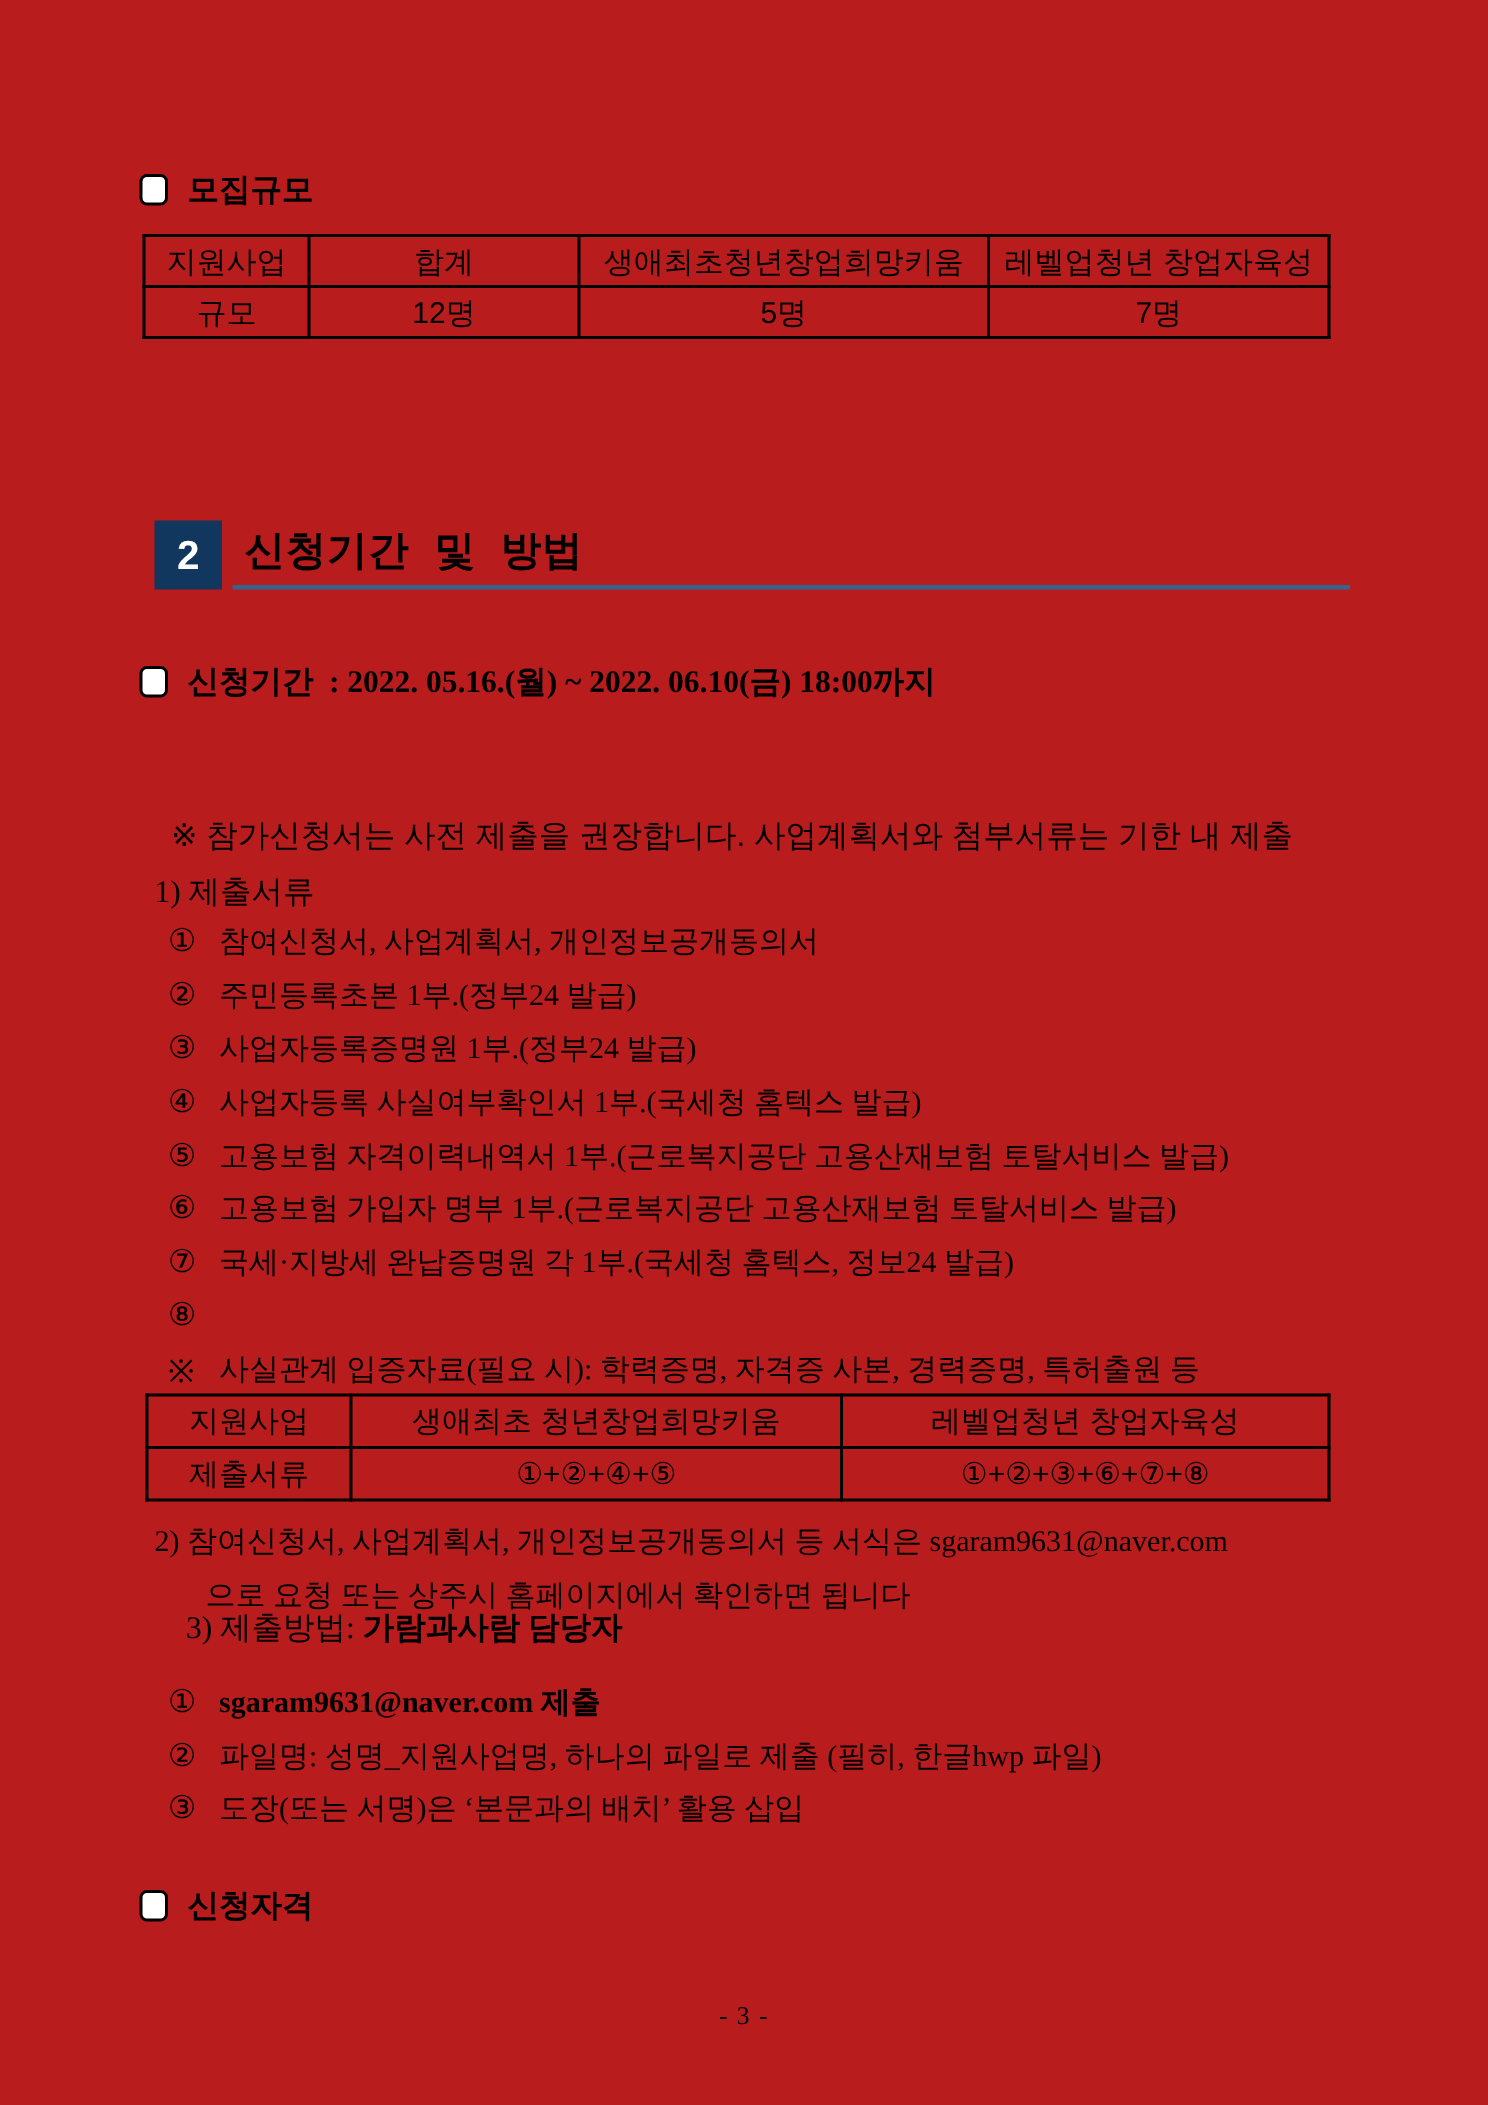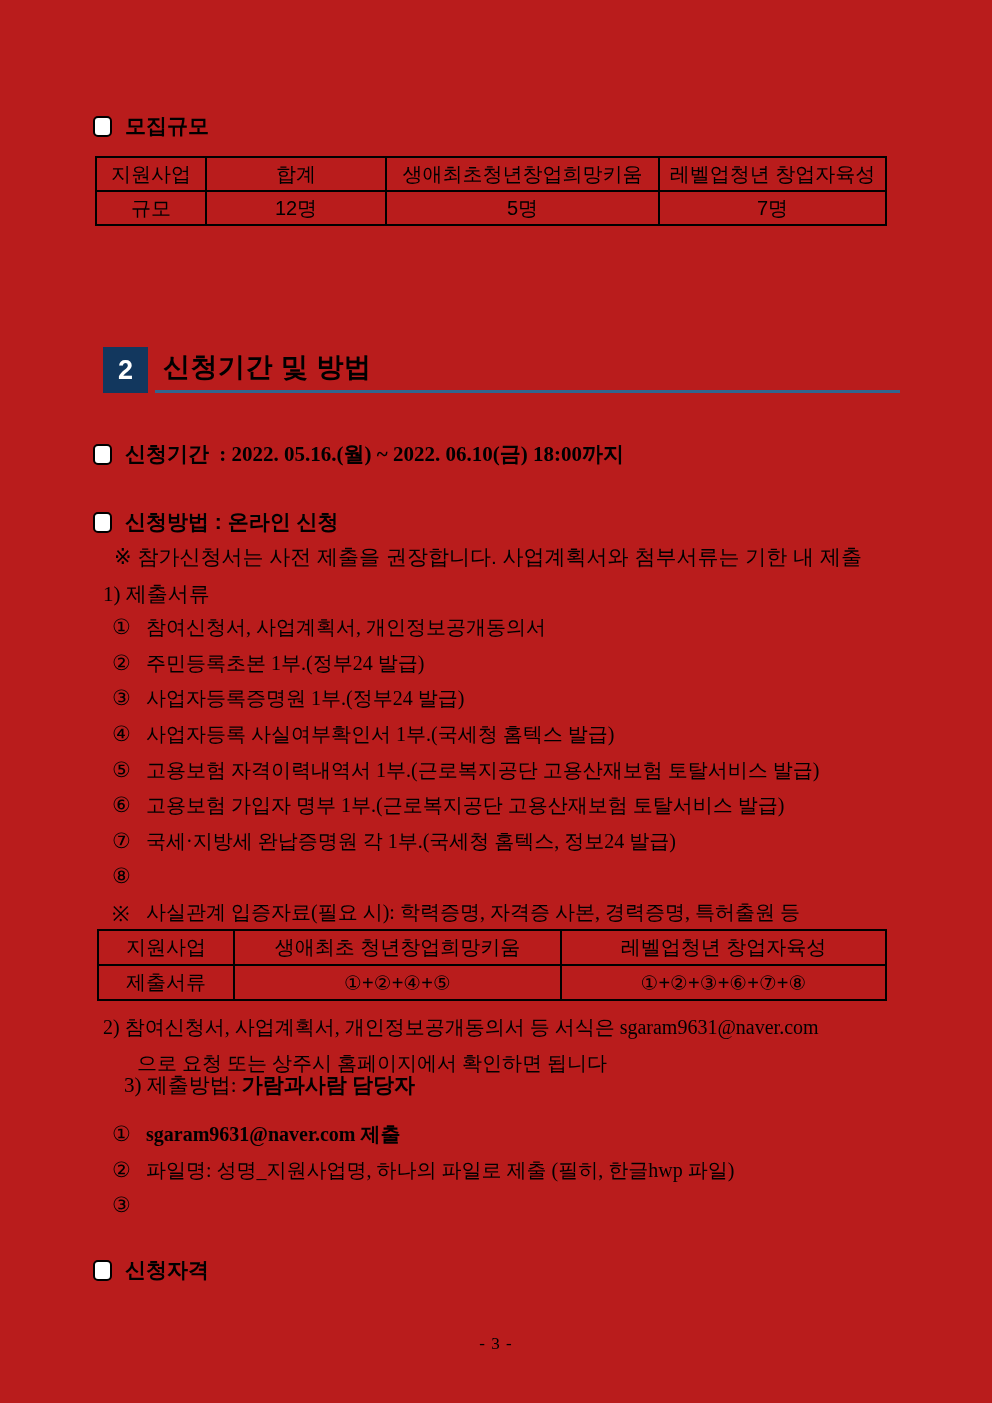--- a/index.html
+++ b/index.html
@@ -37,21 +37,21 @@
   .t2 { left:97px; top:929px; width:788px; }
   .t2 tr { height:35px; }
   
   .sec-num-box {
     position:absolute; left:103px; top:347px; width:45px; height:46px;
     background:#12375E; color:#fff; display:flex; align-items:center; justify-content:center;
     font-family:"Liberation Sans","DejaVu Sans",sans-serif; font-weight:700; font-size:27px;
   }
   .sec-title {
     position:absolute; left:163px; top:349px;
-    font-family:Liberation Sans, sans-serif;
+    font-family:Liberation Mono, monospace;
     font-weight:700; font-size:27px; letter-spacing:0.5px;
   }
   .sec-underline {
     position:absolute; left:155px; top:390px; width:745px; height:3px;
     background:#33658F;
   }
   
   .sline {
     position:absolute;
     font-size:20px; white-space:pre-wrap;
@@ -111,24 +111,20 @@
     <span>2</span>
   </div>
   <div class="sec-title">신청기간 및 방법</div>
   <div class="sec-underline" style="background: rgb(51, 101, 143);"></div>
 
   <div class="hline" style="left:93px; top:440px;">
     <span class="chk"></span>
     <span>신청기간</span><span class="serifpart" style="margin-left:-8px;"> : 2022. 05.16.(월) ~ 2022. 06.10(금) 18:00까지</span>
   </div>
 
-  <div class="hline" style="left:93px; top:508px;">
-    <span class="chk"></span>
-    <span>신청방법 : 온라인 신청</span>
-  </div>
 
   <div class="boldnotice">※ 참가신청서는 사전 제출을 권장합니다. 사업계획서와 첨부서류는 기한 내 제출</div>
 
   <div class="sline" style="left:103px; top:580px; font-size:21px;">1) 제출서류</div>
 
   <div class="doclist">
     <div class="docitem">
       <span class="mk">①</span>
       <span>참여신청서, 사업계획서, 개인정보공개동의서</span>
     </div>
@@ -196,20 +192,21 @@
     <div class="docitem">
       <span class="mk">①</span>
       <b>sgaram9631@naver.com 제출</b>
     </div>
     <div class="docitem">
       <span class="mk">②</span>
       <span>파일명: 성명_지원사업명, 하나의 파일로 제출 (필히, 한글hwp 파일)</span>
     </div>
     <div class="docitem">
       <span class="mk">③</span>
+      <span>도장(또는 서명)은 ‘본문과의 배치’ 활용 삽입</span>
     </div>
   </div>
 
   <div class="hline" style="left:93px; top:1256px;">
     <span class="chk"></span>
     <span>신청자격</span>
   </div>
 
   <div class="pagenum">- 3 -</div>
 

